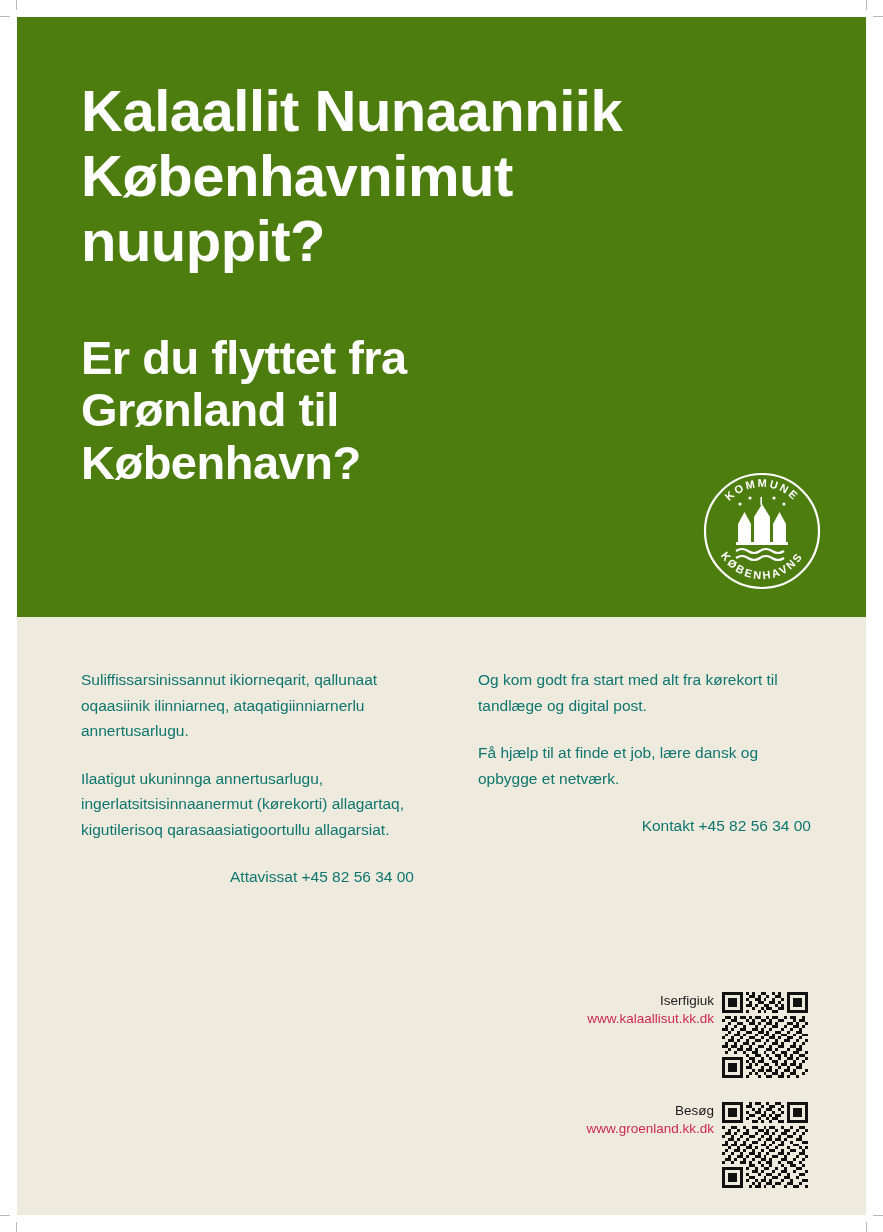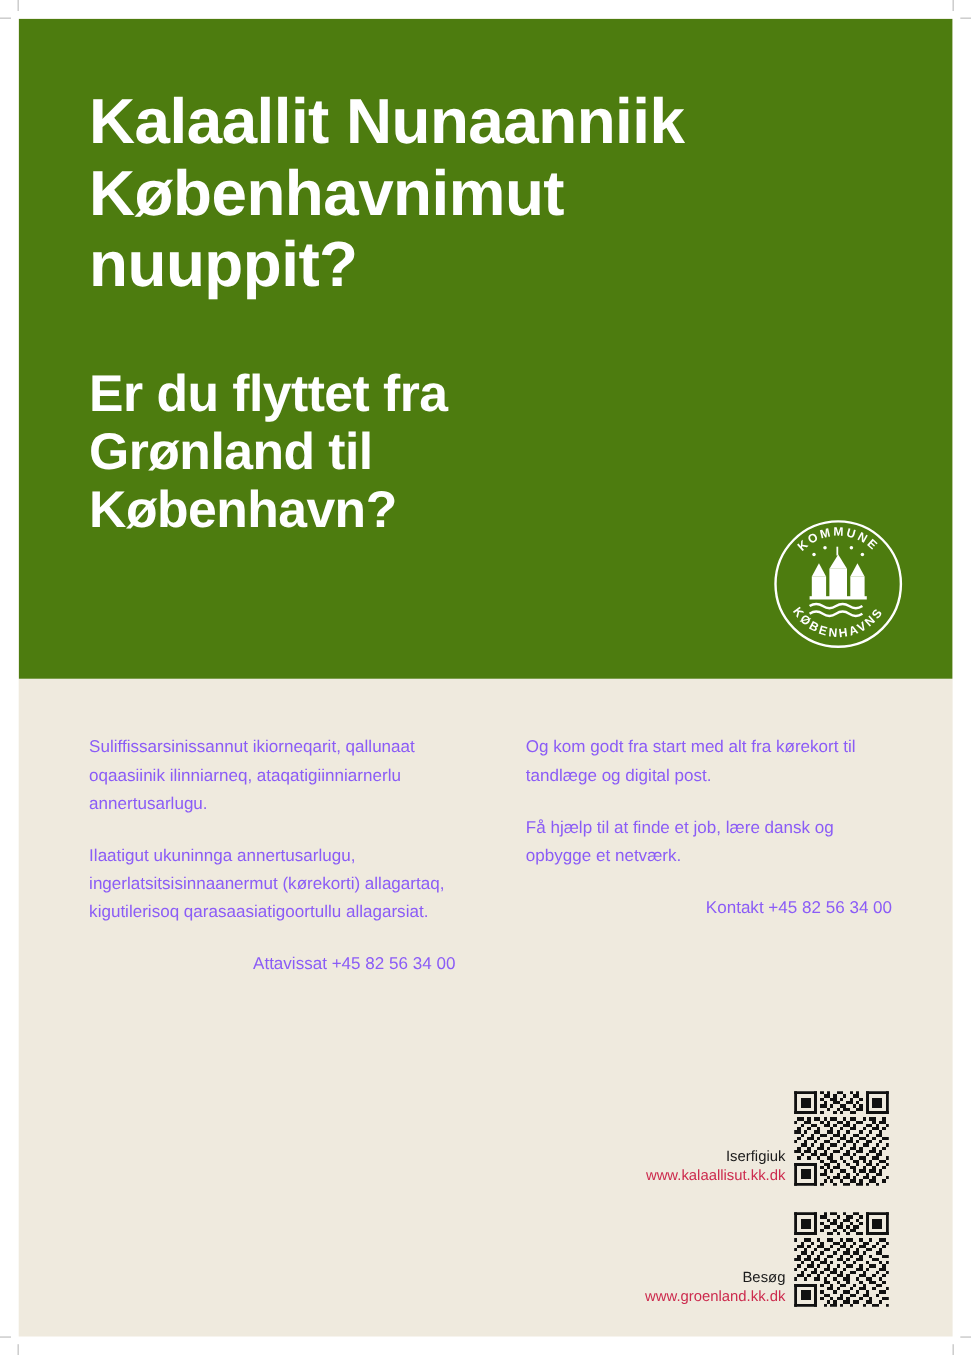--- a/index.html
+++ b/index.html
@@ -93,33 +93,33 @@
     top: 650px;
     width: 730px;
     display: flex;
     gap: 64px;
   }
   .col {
     width: 340px;
   }
   .col p {
     margin: 0 0 22px 0;
-    color: #8b5cf6;
+    color: #0f766e;
     font-size: 15.5px;
     line-height: 1.65;
     white-space: pre-line;
   }
   .col p:last-child { margin-bottom: 0; text-align: right; }
 
   
   .qr-block {
     position: absolute;
     right: 58px;
     display: flex;
-    align-items: flex-end;
+    align-items: flex-start;
     justify-content: flex-end;
     gap: 8px;
   }
   .qr-block.first { top: 975px; }
   .qr-block.second { top: 1085px; }
 
   .qr-text {
     text-align: right;
     line-height: 1.35;
   }

